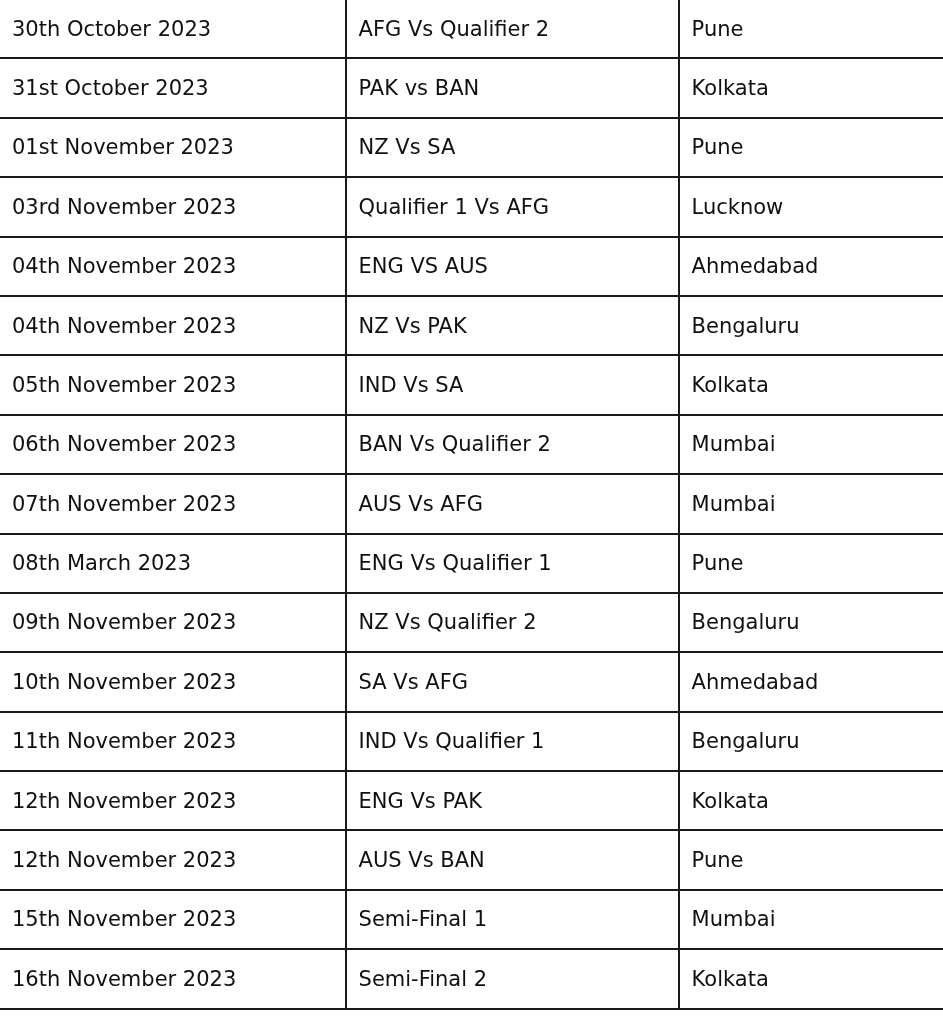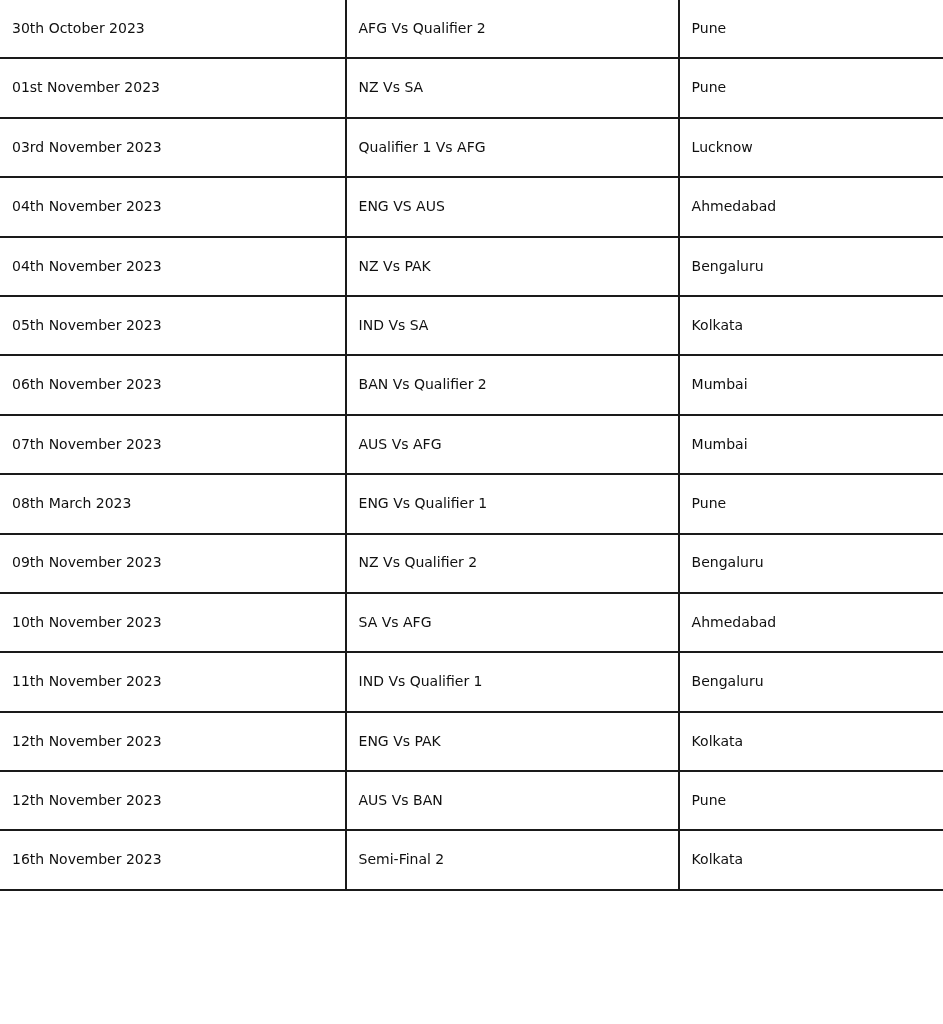--- a/index.html
+++ b/index.html
@@ -17,21 +17,21 @@
   .schedule-table {
     width: 943px;
     border-collapse: collapse;
     table-layout: fixed;
   }
   .schedule-table td {
     border-bottom: 2px solid #1a1a1a;
     border-right: 2px solid #1a1a1a;
     padding: 0 12px;
     height: 57.4px;
-    font-size: 14px;
+    font-size: 21px;
     line-height: 1.25;
     font-weight: 400;
     color: #101010;
     vertical-align: middle;
     white-space: nowrap;
     overflow: hidden;
   }
   .schedule-table tr td:last-child {
     border-right: none;
   }
@@ -50,20 +50,25 @@
   <colgroup>
     <col class="col-date">
     <col class="col-match">
     <col class="col-venue">
   </colgroup>
   <tbody>
       <tr>
         <td class="col-date">30th October 2023</td>
         <td class="col-match">AFG Vs Qualifier 2</td>
         <td class="col-venue">Pune</td>
+      </tr>
+      <tr>
+        <td class="col-date">31st October 2023</td>
+        <td class="col-match">PAK vs BAN</td>
+        <td class="col-venue">Kolkata</td>
       </tr>
       <tr>
         <td class="col-date">01st November 2023</td>
         <td class="col-match">NZ Vs SA</td>
         <td class="col-venue">Pune</td>
       </tr>
       <tr>
         <td class="col-date">03rd November 2023</td>
         <td class="col-match">Qualifier 1 Vs AFG</td>
         <td class="col-venue">Lucknow</td>
@@ -117,18 +122,23 @@
         <td class="col-date">12th November 2023</td>
         <td class="col-match">ENG Vs PAK</td>
         <td class="col-venue">Kolkata</td>
       </tr>
       <tr>
         <td class="col-date">12th November 2023</td>
         <td class="col-match">AUS Vs BAN</td>
         <td class="col-venue">Pune</td>
       </tr>
       <tr>
+        <td class="col-date">15th November 2023</td>
+        <td class="col-match">Semi-Final 1</td>
+        <td class="col-venue">Mumbai</td>
+      </tr>
+      <tr>
         <td class="col-date">16th November 2023</td>
         <td class="col-match">Semi-Final 2</td>
         <td class="col-venue">Kolkata</td>
       </tr>
     </tbody>
 </table>
 
 </body></html>

